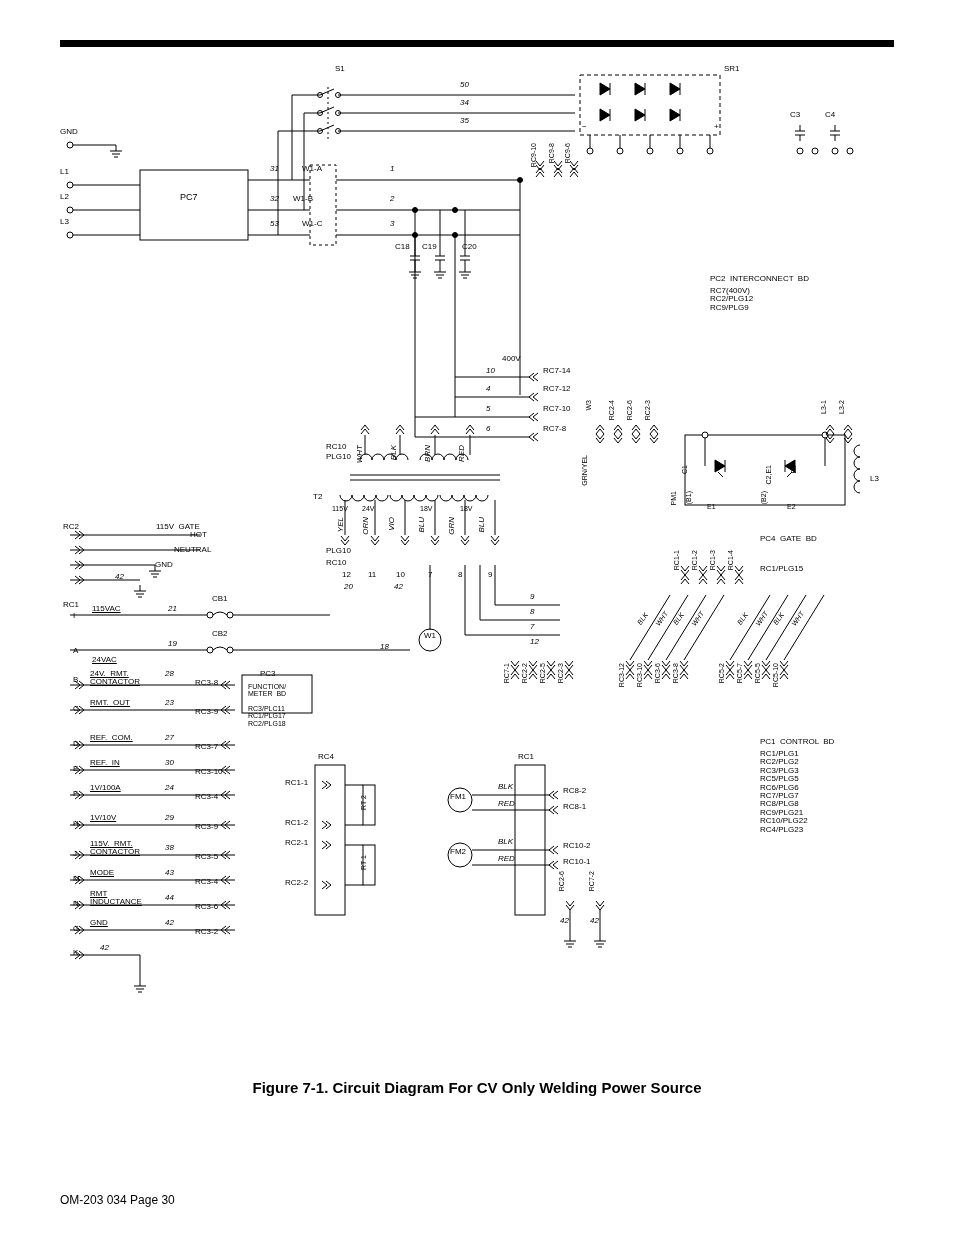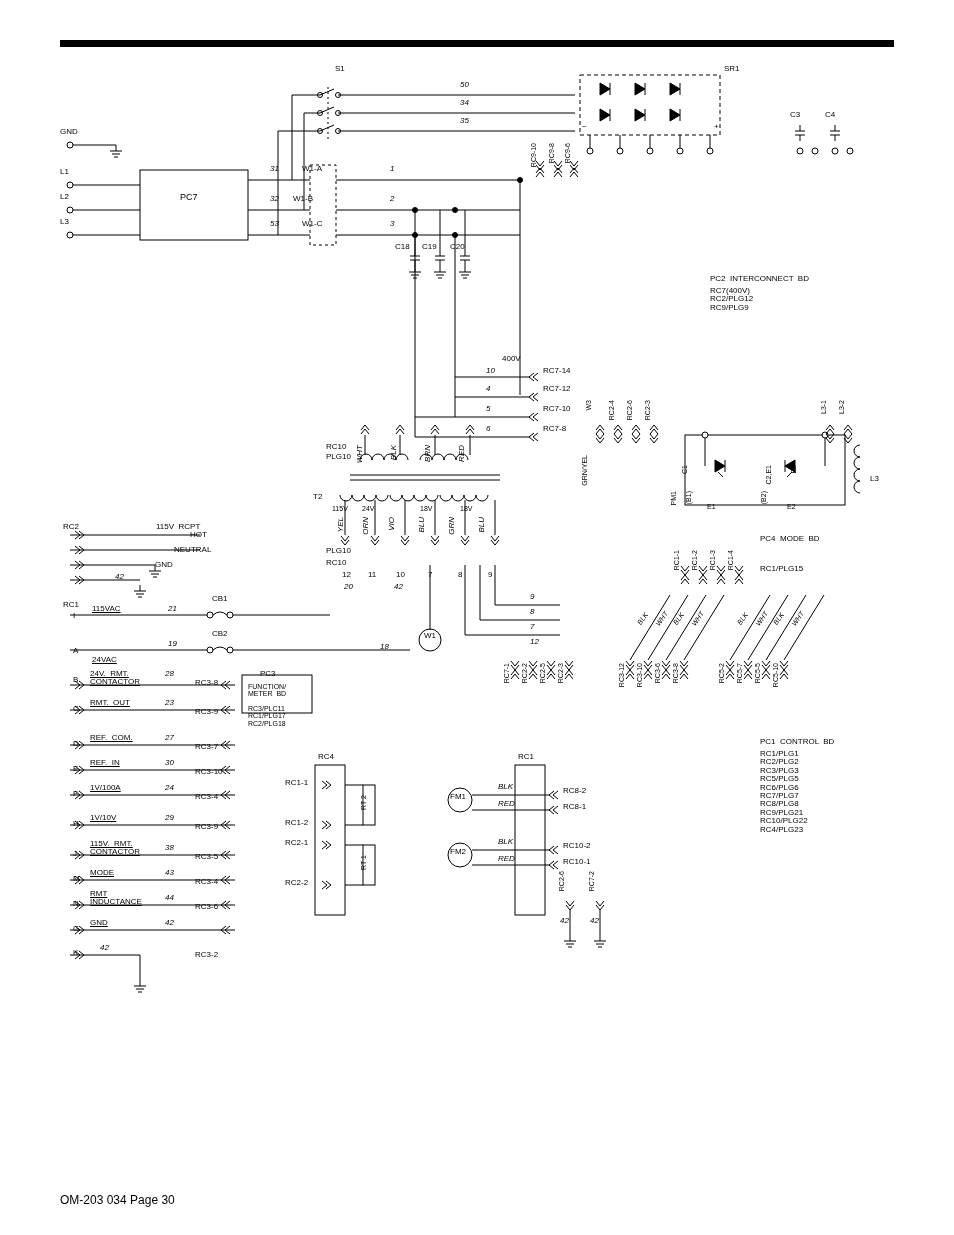--- a/index.html
+++ b/index.html
@@ -431,21 +431,21 @@
     <span class="lbl t8" style="left:654px;top:58px">+</span>
     <span class="lbl t8" style="left:730px;top:46px">C3</span>
     <span class="lbl t8" style="left:765px;top:46px">C4</span>
 
     <span class="lbl v t7" style="left:470px;top:78px">RC9-10</span>
     <span class="lbl v t7" style="left:488px;top:78px">RC9-8</span>
     <span class="lbl v t7" style="left:504px;top:78px">RC9-6</span>
 
     <span class="lbl t8" style="left:335px;top:178px">C18</span>
     <span class="lbl t8" style="left:362px;top:178px">C19</span>
-    <span class="lbl t8" style="left:390px;top:178px">C20</span>
+    <span class="lbl t8" style="left:402px;top:178px">C20</span>
 
     <span class="lbl t8" style="left:650px;top:210px">PC2  INTERCONNECT  BD</span>
     <span class="lbl t8" style="left:650px;top:222px">RC7(400V)
 RC2/PLG12
 RC9/PLG9</span>
 
     <span class="lbl t8" style="left:442px;top:290px">400V</span>
     <span class="lbl i t8" style="left:426px;top:302px">10</span>
     <span class="lbl i t8" style="left:426px;top:320px">4</span>
     <span class="lbl i t8" style="left:426px;top:340px">5</span>
@@ -502,21 +502,21 @@
     <span class="lbl i t8" style="left:470px;top:573px">12</span>
 
     <span class="lbl v t7" style="left:621px;top:400px">C1</span>
     <span class="lbl v t7" style="left:705px;top:400px">C2,E1</span>
     <span class="lbl v t7" style="left:730px;top:400px">E2</span>
     <span class="lbl v t7" style="left:610px;top:426px">PM1</span>
     <span class="lbl v t7" style="left:625px;top:426px">(B1)</span>
     <span class="lbl v t7" style="left:700px;top:426px">(B2)</span>
     <span class="lbl t7" style="left:647px;top:438px">E1</span>
     <span class="lbl t7" style="left:727px;top:438px">E2</span>
-    <span class="lbl t8" style="left:700px;top:470px">PC4  MODE  BD</span>
+    <span class="lbl t8" style="left:700px;top:470px">PC4  GATE  BD</span>
     <span class="lbl t8" style="left:810px;top:410px">L3</span>
 
     <span class="lbl v t7" style="left:613px;top:485px">RC1-1</span>
     <span class="lbl v t7" style="left:631px;top:485px">RC1-2</span>
     <span class="lbl v t7" style="left:649px;top:485px">RC1-3</span>
     <span class="lbl v t7" style="left:667px;top:485px">RC1-4</span>
     <span class="lbl t8" style="left:700px;top:500px">RC1/PLG15</span>
 
     <span class="lbl i t7" style="left:576px;top:550px;transform:rotate(-55deg)">BLK</span>
     <span class="lbl i t7" style="left:594px;top:550px;transform:rotate(-55deg)">WHT</span>
@@ -534,21 +534,21 @@
     <span class="lbl v t7" style="left:558px;top:598px">RC3-12</span>
     <span class="lbl v t7" style="left:576px;top:598px">RC3-10</span>
     <span class="lbl v t7" style="left:594px;top:598px">RC3-6</span>
     <span class="lbl v t7" style="left:612px;top:598px">RC3-8</span>
     <span class="lbl v t7" style="left:658px;top:598px">RC5-2</span>
     <span class="lbl v t7" style="left:676px;top:598px">RC5-7</span>
     <span class="lbl v t7" style="left:694px;top:598px">RC5-5</span>
     <span class="lbl v t7" style="left:712px;top:598px">RC5-10</span>
 
     <span class="lbl t8" style="left:3px;top:458px">RC2</span>
-    <span class="lbl t8" style="left:96px;top:458px">115V  RCPT</span>
+    <span class="lbl t8" style="left:96px;top:458px">115V  GATE</span>
     <span class="lbl t8" style="left:130px;top:466px">HOT</span>
     <span class="lbl t8" style="left:114px;top:481px">NEUTRAL</span>
     <span class="lbl t8" style="left:95px;top:496px">GND</span>
     <span class="lbl i t8" style="left:55px;top:508px">42</span>
 
     <span class="lbl t8" style="left:3px;top:536px">RC1</span>
     <span class="lbl t8" style="left:13px;top:547px">I</span>
     <span class="lbl t8 ul" style="left:32px;top:540px">115VAC</span>
     <span class="lbl i t8" style="left:108px;top:540px">21</span>
     <span class="lbl t8" style="left:152px;top:530px">CB1</span>
@@ -608,21 +608,21 @@
 
     <span class="lbl t8" style="left:13px;top:835px">N</span>
     <span class="lbl t8 ul" style="left:30px;top:825px">RMT
 INDUCTANCE</span>
     <span class="lbl i t8" style="left:105px;top:829px">44</span>
     <span class="lbl t8" style="left:135px;top:838px">RC3-6</span>
 
     <span class="lbl t8" style="left:13px;top:860px">G</span>
     <span class="lbl t8 ul" style="left:30px;top:854px">GND</span>
     <span class="lbl i t8" style="left:105px;top:854px">42</span>
-    <span class="lbl t8" style="left:135px;top:886px">RC3-2</span>
+    <span class="lbl t8" style="left:135px;top:863px">RC3-2</span>
 
     <span class="lbl t8" style="left:13px;top:884px">K</span>
     <span class="lbl i t8" style="left:40px;top:879px">42</span>
 
     <span class="lbl t8" style="left:258px;top:688px">RC4</span>
     <span class="lbl t8" style="left:458px;top:688px">RC1</span>
     <span class="lbl t8" style="left:225px;top:714px">RC1-1</span>
     <span class="lbl t8" style="left:225px;top:754px">RC1-2</span>
     <span class="lbl t8" style="left:225px;top:774px">RC2-1</span>
     <span class="lbl t8" style="left:225px;top:814px">RC2-2</span>
@@ -652,14 +652,15 @@
 RC5/PLG5
 RC6/PLG6
 RC7/PLG7
 RC8/PLG8
 RC9/PLG21
 RC10/PLG22
 RC4/PLG23</span>
 
   </div>
 
+  <div class="caption">Figure 7-1. Circuit Diagram For CV Only Welding Power Source</div>
   <div class="footer">OM-203 034 Page 30</div>
 </div>
 
 </body></html>

